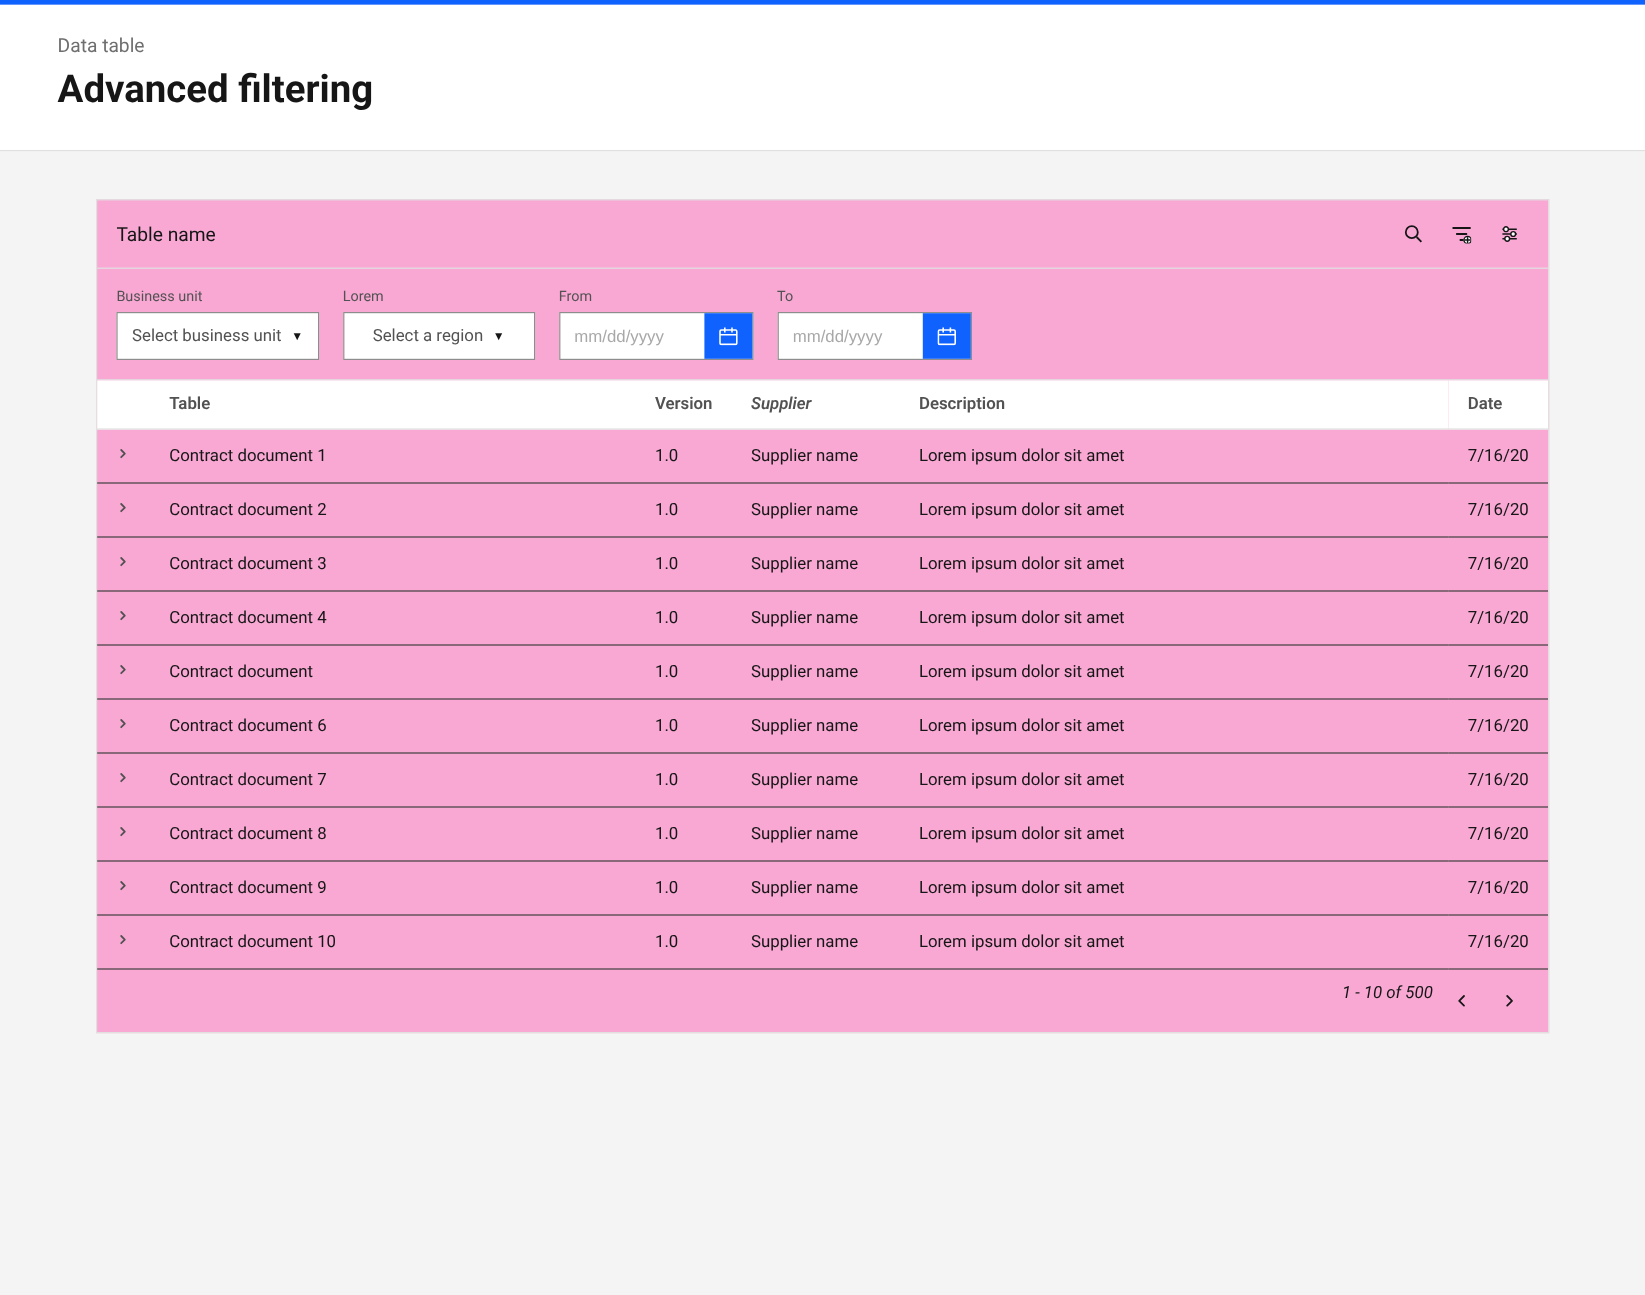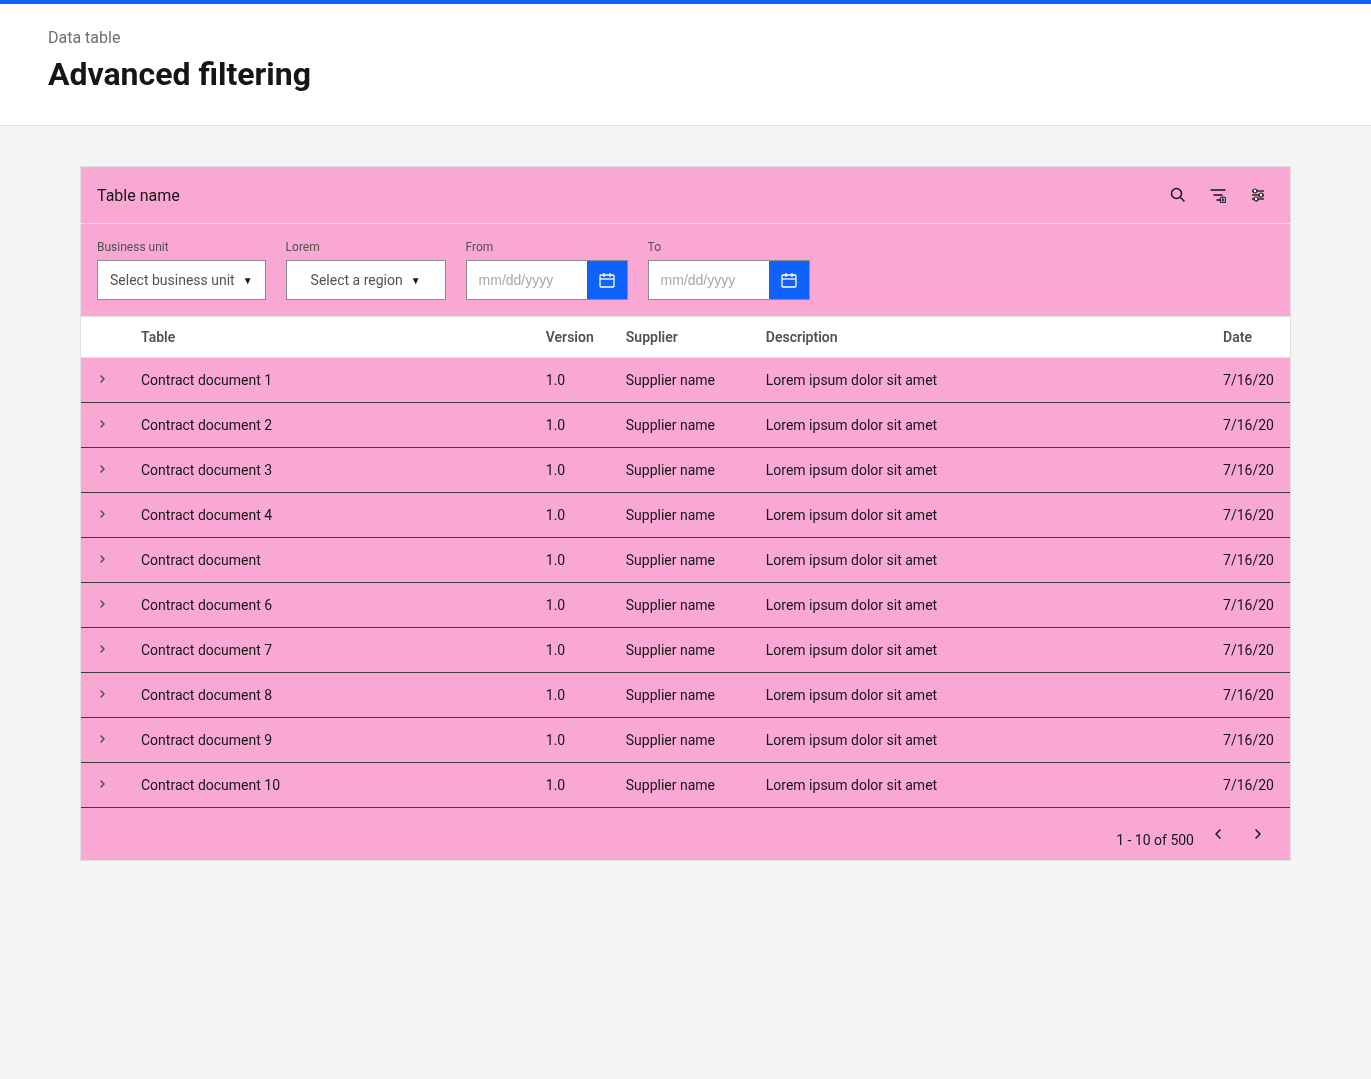--- a/index.html
+++ b/index.html
@@ -154,43 +154,44 @@
     }
     .row-expander {
       color: #525252;
       font-size: 12px;
       padding: 14px 8px 14px 16px;
       width: 32px;
     }
     .pagination-row {
       display: flex;
       justify-content: flex-end;
-      align-items: flex-end;
+      align-items: flex-start;
       padding: 12px 16px;
       gap: 8px;
+      font-style: italic;
     }
     .pagination-text {
       font-size: 14px;
       color: #161616;
     }
     .pagination-btn {
       background: none;
       border: none;
       cursor: pointer;
       padding: 6px 8px;
       color: #161616;
       font-size: 16px;
       display: flex;
       align-items: center;
     }
     .pagination-btn:disabled { color: #c6c6c6; cursor: not-allowed; }
     .th-expander { width: 40px; }
     .th-name { min-width: 180px; }
     .th-version { width: 80px; }
-    .th-supplier { width: 140px; }
+    .th-supplier { width: 140px; font-style: italic; }
     .th-description { }
     .th-date { width: 80px; text-align: right; }
     .td-date { text-align: right; }
   </style>
 </head>
 <body>
 
 <div class="top-bar"></div>
 
 <div class="header">

